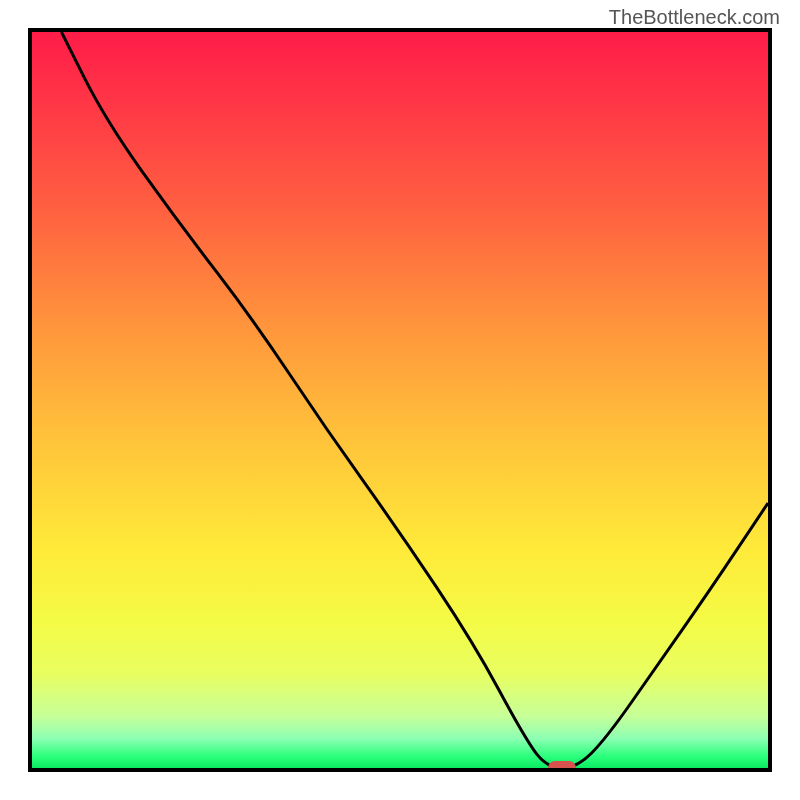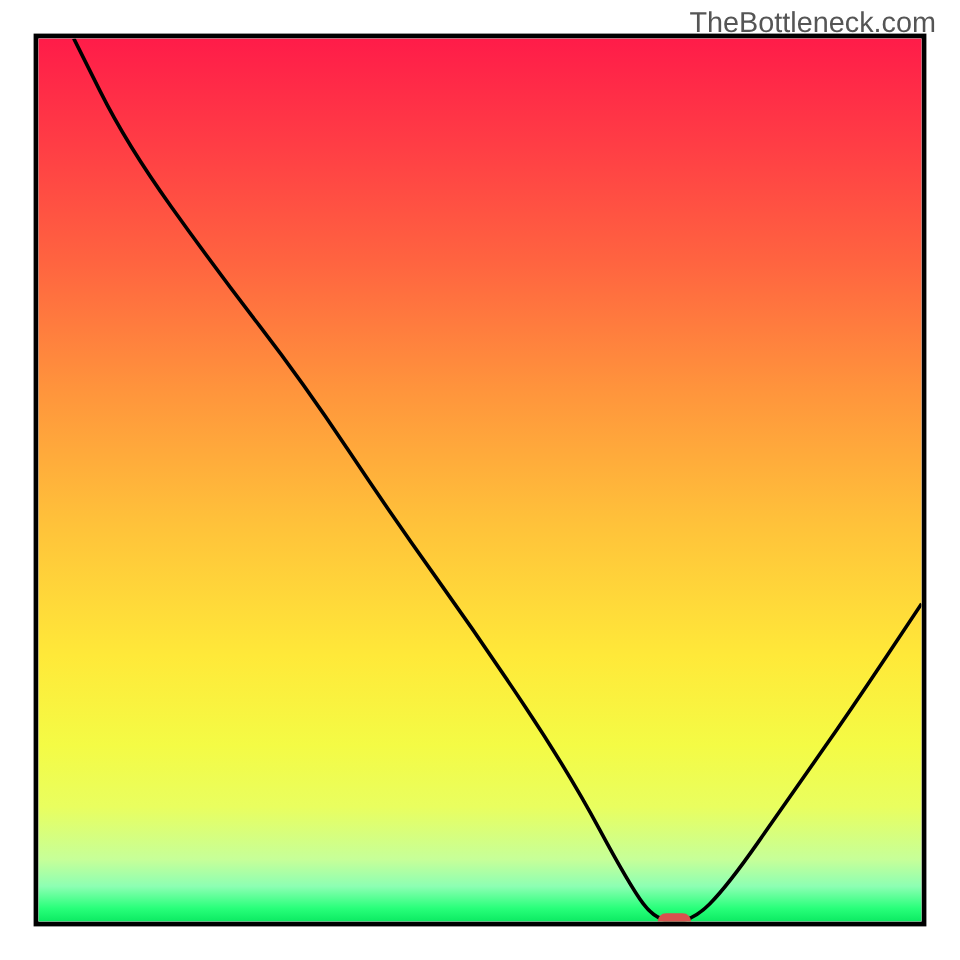--- a/index.html
+++ b/index.html
@@ -14,21 +14,21 @@
   .chart-container {
     position: relative;
     width: 800px;
     height: 800px;
   }
   .watermark {
     position: absolute;
     top: 6px;
     right: 20px;
     color: #555;
-    font-size: 24px;
+    font-size: 20px;
     font-weight: 500;
     z-index: 10;
   }
   .plot-area {
     position: absolute;
     left: 28px;
     top: 28px;
     width: 744px;
     height: 744px;
     border: 4px solid black;

